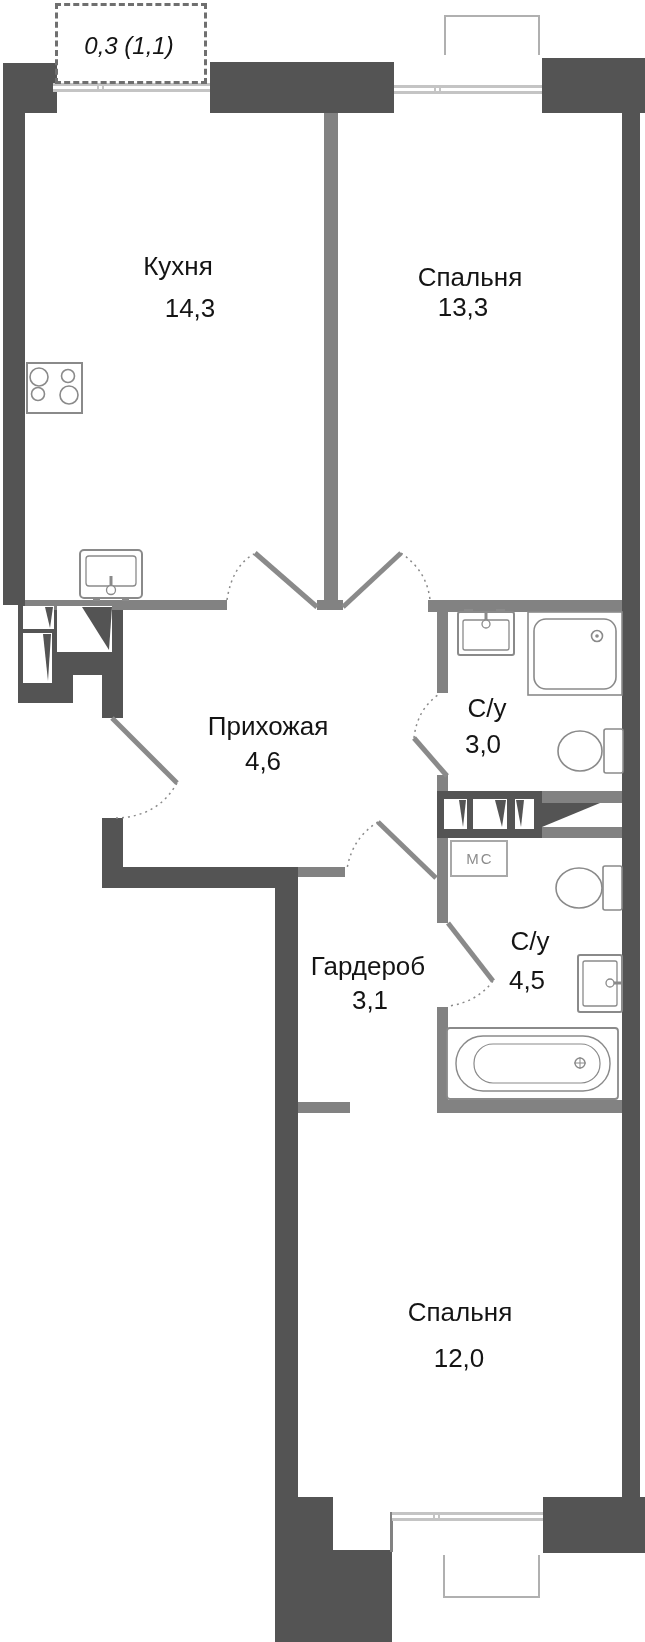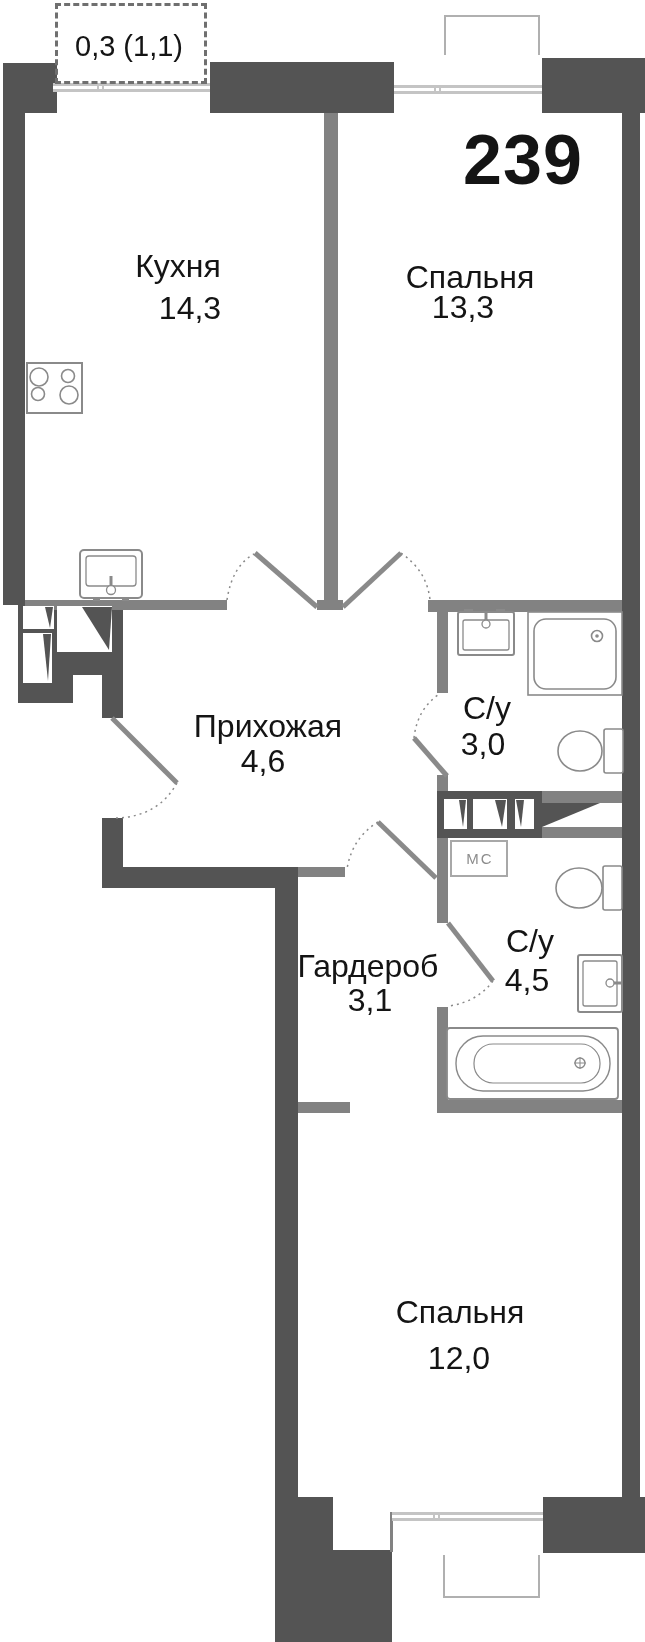--- a/index.html
+++ b/index.html
@@ -7,24 +7,24 @@
         font-family:"Liberation Sans",sans-serif;}
   #plan i{display:block;position:absolute;}
   .wd{background:var(--wall-dark,#545454);}
   .wg{background:var(--wall-gray,#828282);}
   .win{position:absolute;background:#fff;border-top:3px solid var(--win,#c4c4c4);
        border-bottom:3px solid var(--win,#c4c4c4);box-sizing:border-box;}
   .tick{position:absolute;top:0;bottom:0;width:7px;background:#fff;
         border-left:2px solid var(--win,#c4c4c4);border-right:2px solid var(--win,#c4c4c4);box-sizing:border-box;}
   .balcony{position:absolute;border:3px dashed #6f6f6f;box-sizing:border-box;}
   .ledge{position:absolute;box-sizing:border-box;}
-  .lbl{position:absolute;transform:translate(-50%,-50%);font-size:32px;line-height:1;
+  .lbl{position:absolute;transform:translate(-50%,-50%);font-size:26px;line-height:1;
        color:var(--text,#141414);white-space:nowrap;}
   .apt{font-size:70px;font-weight:bold;letter-spacing:1px;}
-  .small{font-size:29px;}
+  .small{font-size:24px;font-style:italic;}
   .mc-box{position:absolute;border:2px solid #a8a8a8;box-sizing:border-box;}
   .mc-lbl{font-size:15px;color:var(--muted,#8c8c8c);letter-spacing:2px;}
   svg{position:absolute;left:0;top:0;}
 </style>
 </head>
 <body>
 
 <div id="plan" style="--wall-dark: #545454; --wall-gray: #828282; --win: #c4c4c4; --text: #141414; --muted: #8c8c8c;">
 
   <i class="wd" style="left:3px;top:63px;width:54px;height:50px"></i>
@@ -170,21 +170,20 @@
       <path d="M378,822 Q352,838 347,869" stroke-width="1.5" stroke-dasharray="2,4"></path>
     </g>
     <g stroke="#8a8a8a" fill="none">
       <line x1="448" y1="923" x2="493" y2="981" stroke-width="5"></line>
       <path d="M493,981 Q477,1002 449,1006" stroke-width="1.5" stroke-dasharray="2,4"></path>
     </g>
   </svg>
 
   <div class="mc-box" style="left:450px;top:840px;width:58px;height:37px"></div>
 
-  <div class="lbl apt" style="left:523px;top:160px">239</div>
   <div class="lbl small" style="left:129px;top:46px">0,3 (1,1)</div>
 
   <div class="lbl" style="left:178px;top:266px">Кухня</div>
   <div class="lbl" style="left:190px;top:308px">14,3</div>
 
   <div class="lbl" style="left:470px;top:277px">Спальня</div>
   <div class="lbl" style="left:463px;top:307px">13,3</div>
 
   <div class="lbl" style="left:268px;top:726px">Прихожая</div>
   <div class="lbl" style="left:263px;top:761px">4,6</div>

